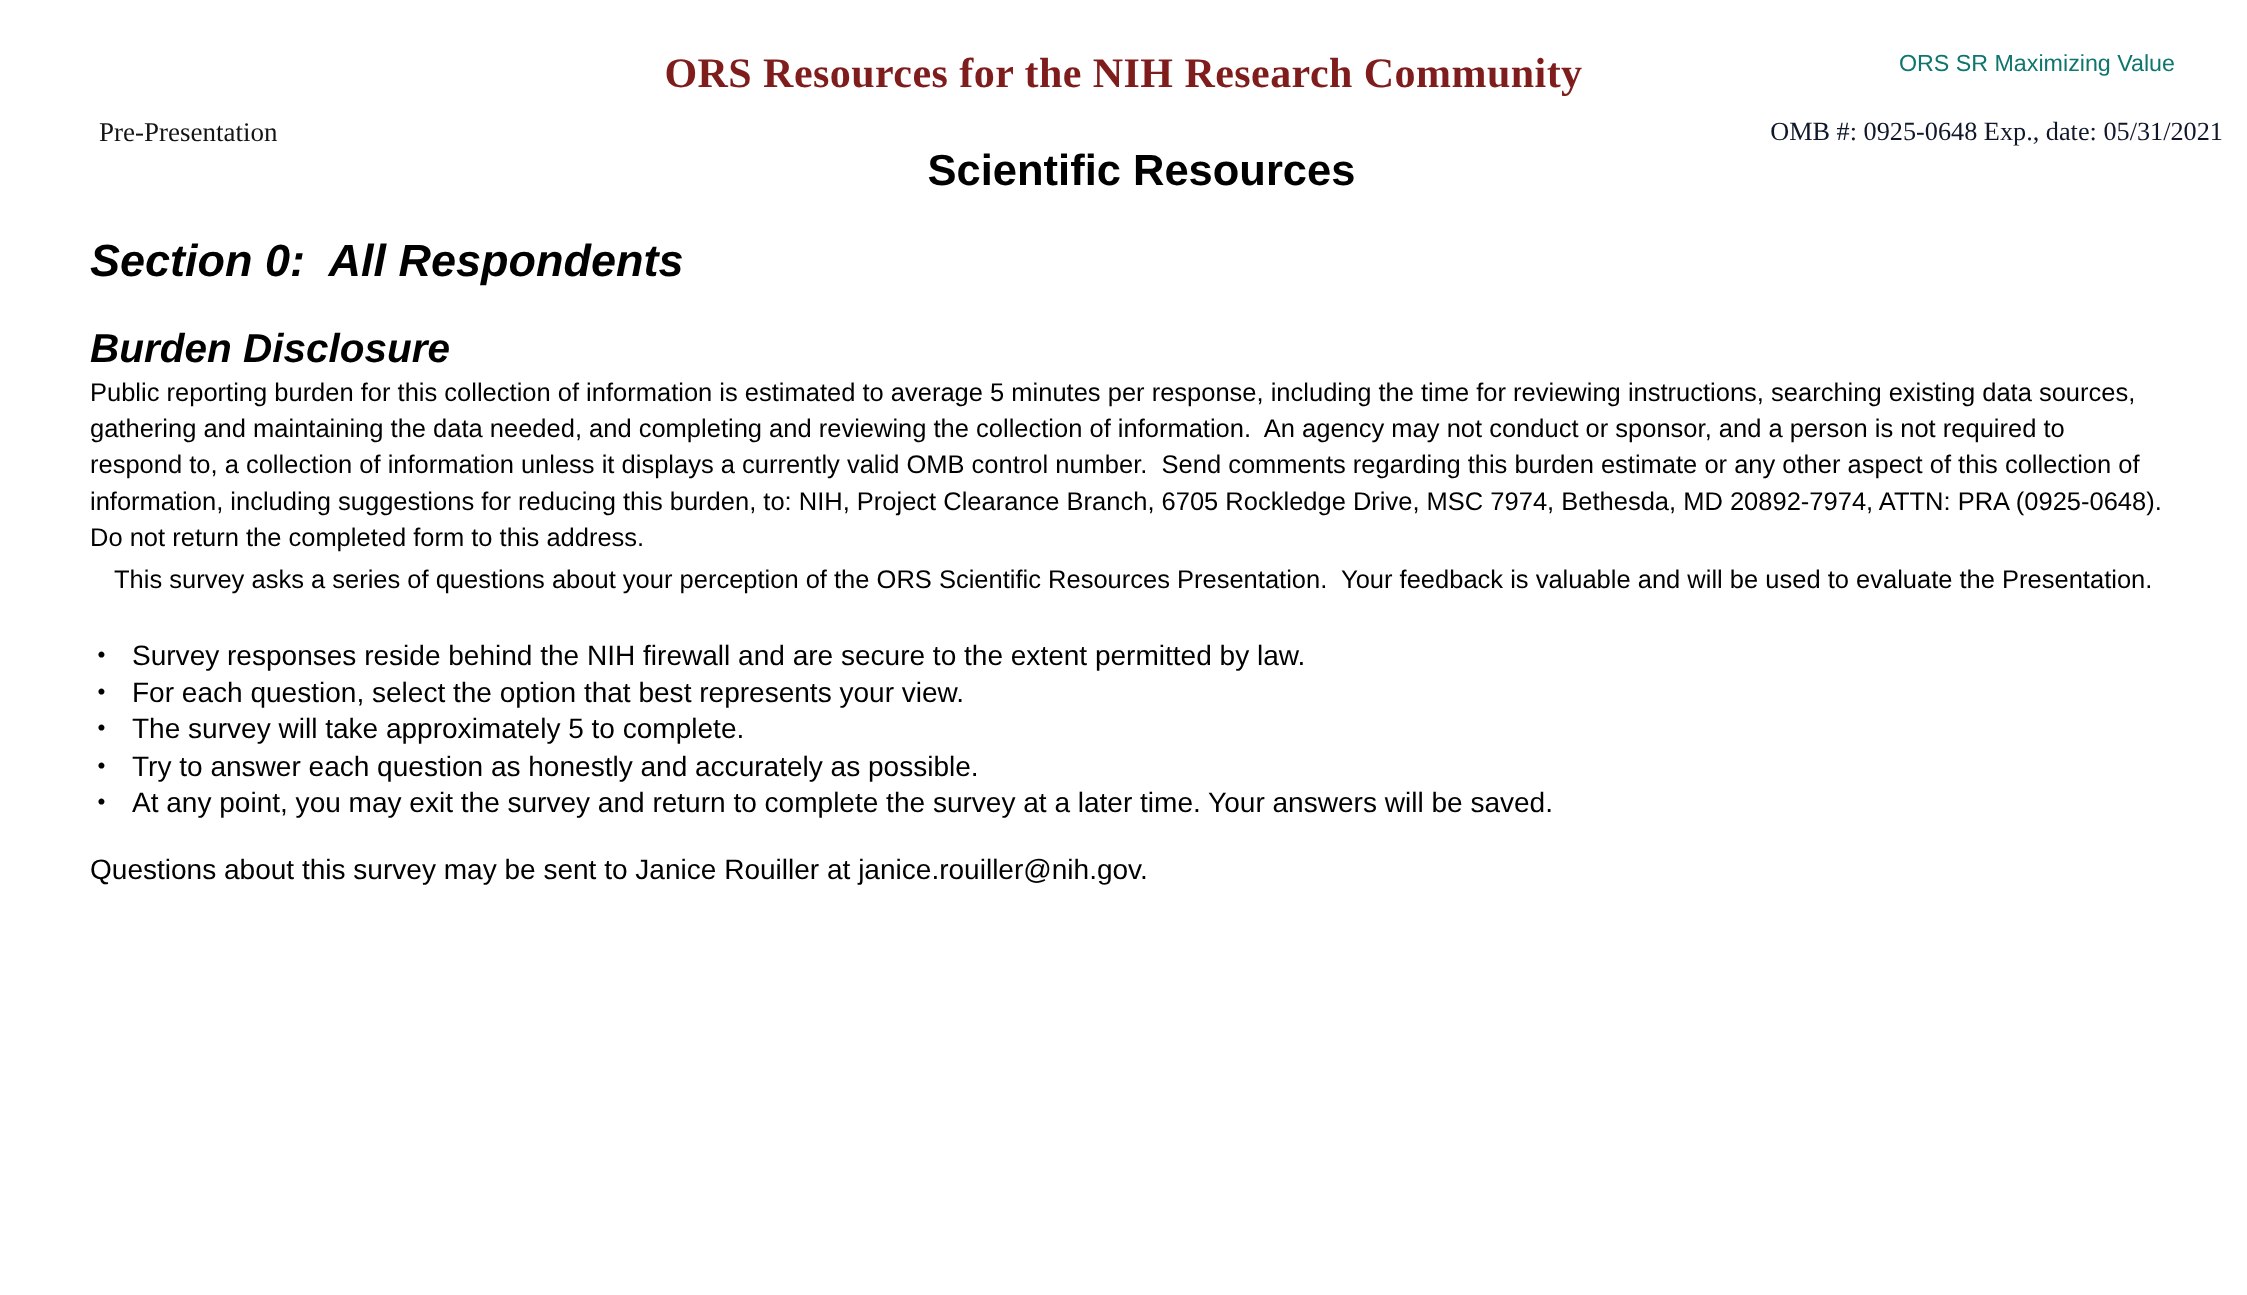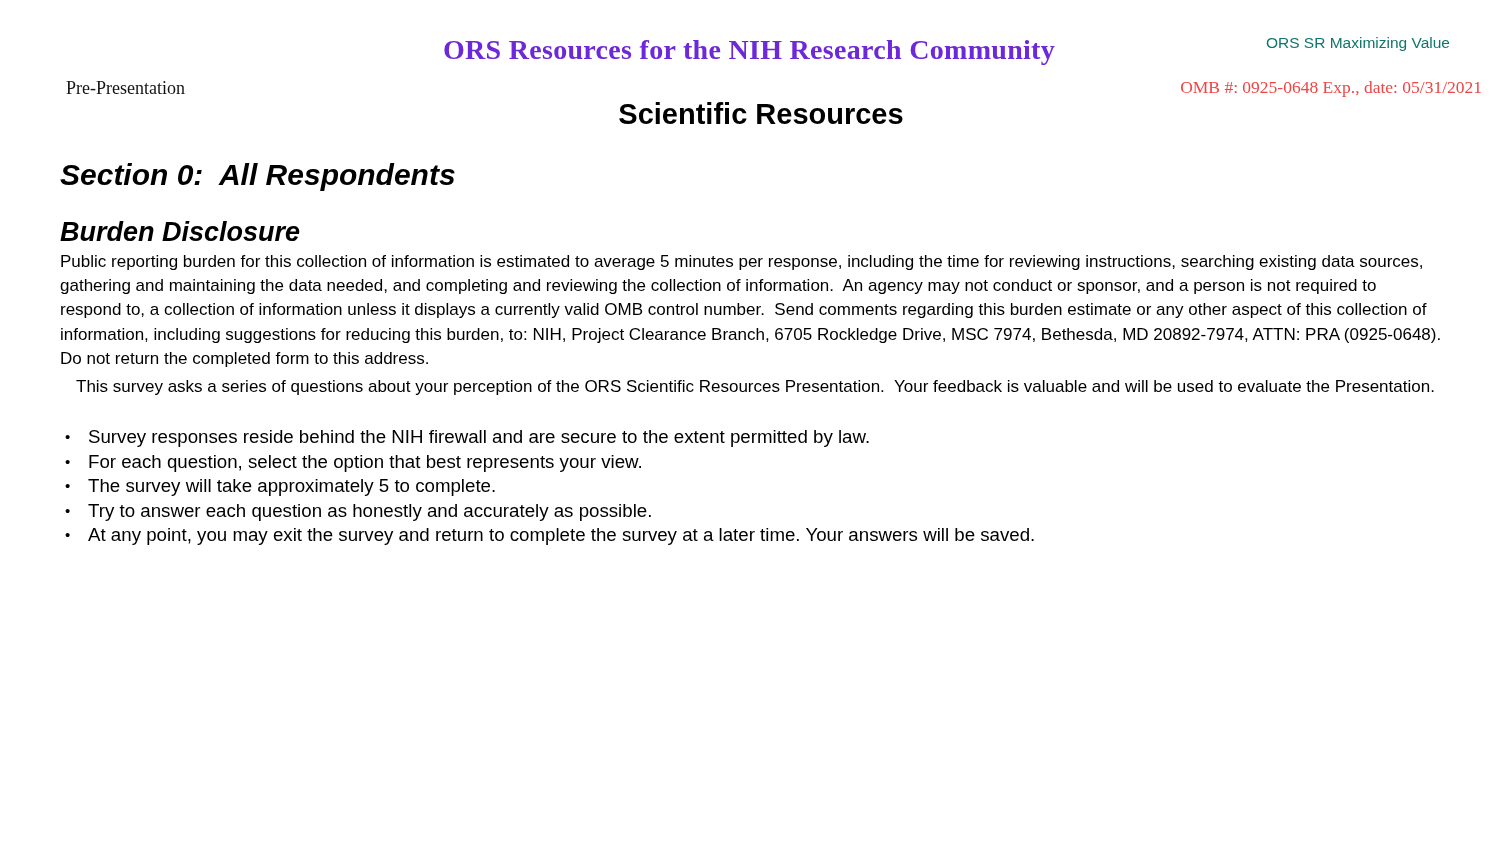--- a/index.html
+++ b/index.html
@@ -20,21 +20,21 @@
   .doc-title {
     position: absolute;
     top: 34px;
     left: 0;
     right: 0;
     text-align: center;
     font-family: "Liberation Serif", serif;
     font-weight: 700;
     font-size: 28px;
     letter-spacing: 0.3px;
-    color: #6d28d9;
+    color: #7f1d1d;
     white-space: pre-wrap;
   }
   .watermark {
     position: absolute;
     top: 34px;
     right: 48px;
     font-size: 15.5px;
     color: #0f766e;
   }
   .stage-label {
@@ -44,21 +44,21 @@
     font-family: "Liberation Serif", serif;
     font-size: 18px;
     color: #141414;
   }
   .omb-line {
     position: absolute;
     top: 77px;
     right: 16px;
     font-family: "Liberation Serif", serif;
     font-size: 17.5px;
-    color: #ef4444;
+    color: #0f172a;
   }
   .subtitle {
     position: absolute;
     top: 98px;
     left: 0;
     right: 0;
     text-align: center;
     font-weight: 700;
     font-size: 29px;
     padding-left: 24px;
@@ -172,15 +172,16 @@
       <li class="bullet-item">
         <span class="bullet-marker">•</span>
         <span class="bullet-text">Try to answer each question as honestly and accurately as possible.</span>
       </li>
       <li class="bullet-item">
         <span class="bullet-marker">•</span>
         <span class="bullet-text">At any point, you may exit the survey and return to complete the survey at a later time. Your answers will be saved.</span>
       </li>
     </ul>
 
+    <p class="contact-line">Questions about this survey may be sent to Janice Rouiller at janice.rouiller@nih.gov.</p>
 
   </div>
 </div>
 
 </body></html>

